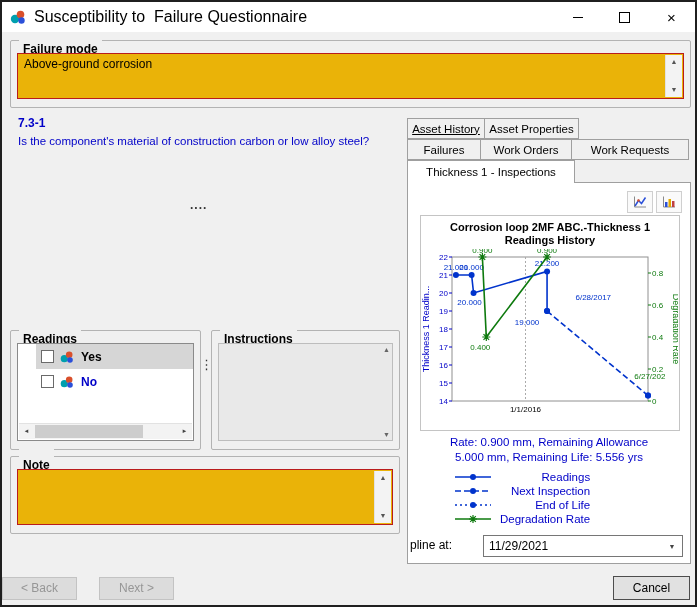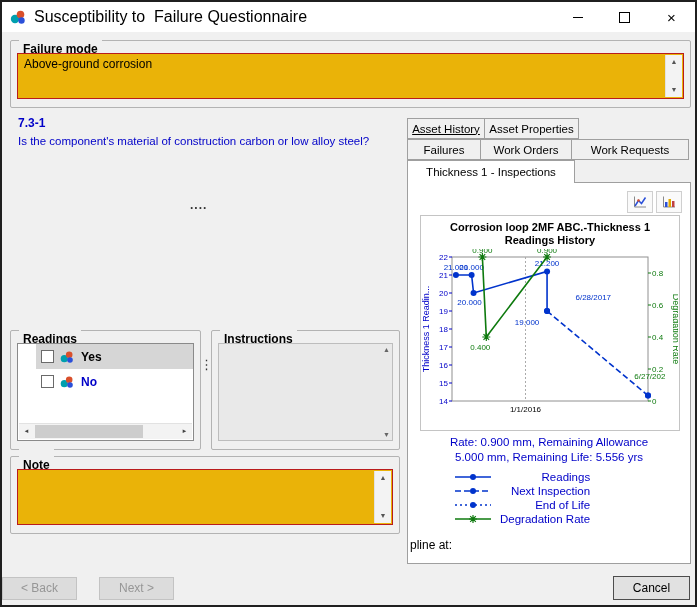--- a/index.html
+++ b/index.html
@@ -294,16 +294,20 @@
         <span class="legend-sample"><svg width="38" height="12">
               <line x1="1" y1="6" x2="37" y2="6" stroke="#0E7A0E" stroke-width="1.6" stroke-dasharray="none"></line>
               <path d="M15 6H23M19 2V10M16.2 3.2L21.8 8.8M16.2 8.8L21.8 3.2" stroke="#0E7A0E" stroke-width="1.2" fill="none"></path>
             </svg></span>
         <span class="legend-label">Degradation Rate</span>
       </div>
     </div>
 
     <div class="spline-row">
       <span class="spline-label">pline at:</span>
+      <div class="combo">
+        <span class="combo-value">11/29/2021</span>
+        <span class="combo-btn">▼</span>
+      </div>
     </div>
   </div>
 
 </div>
 
 </body></html>

